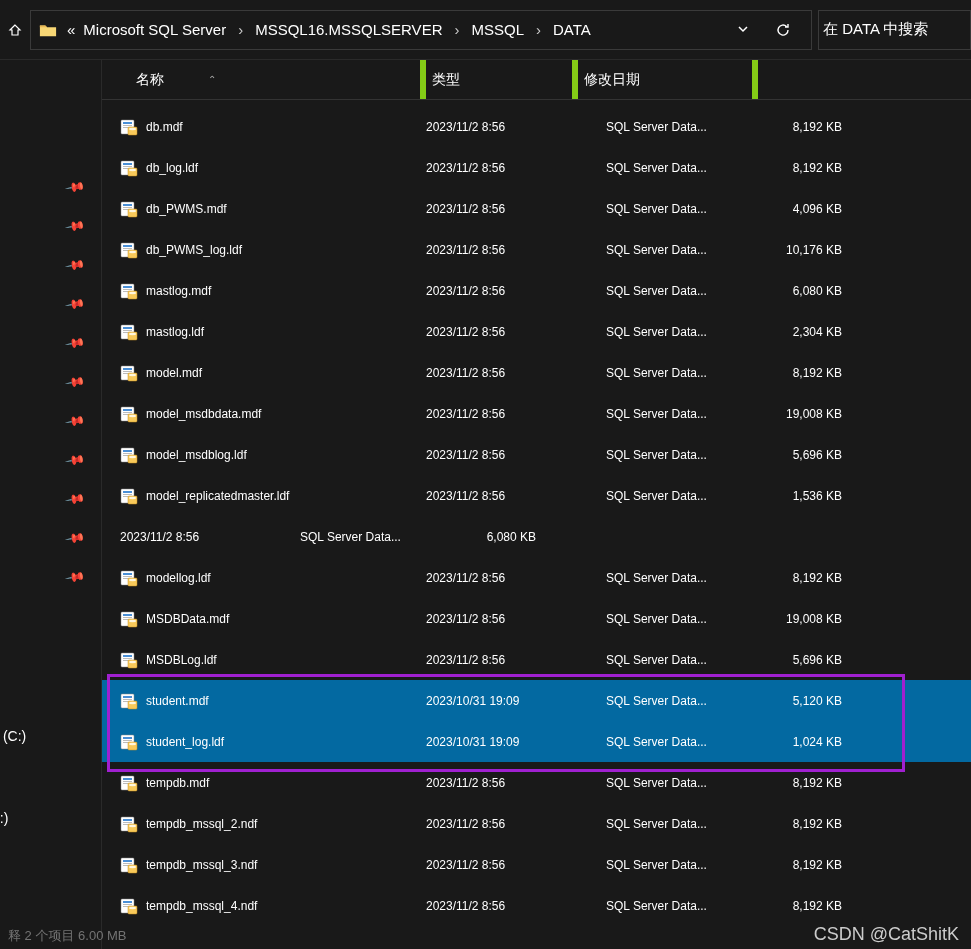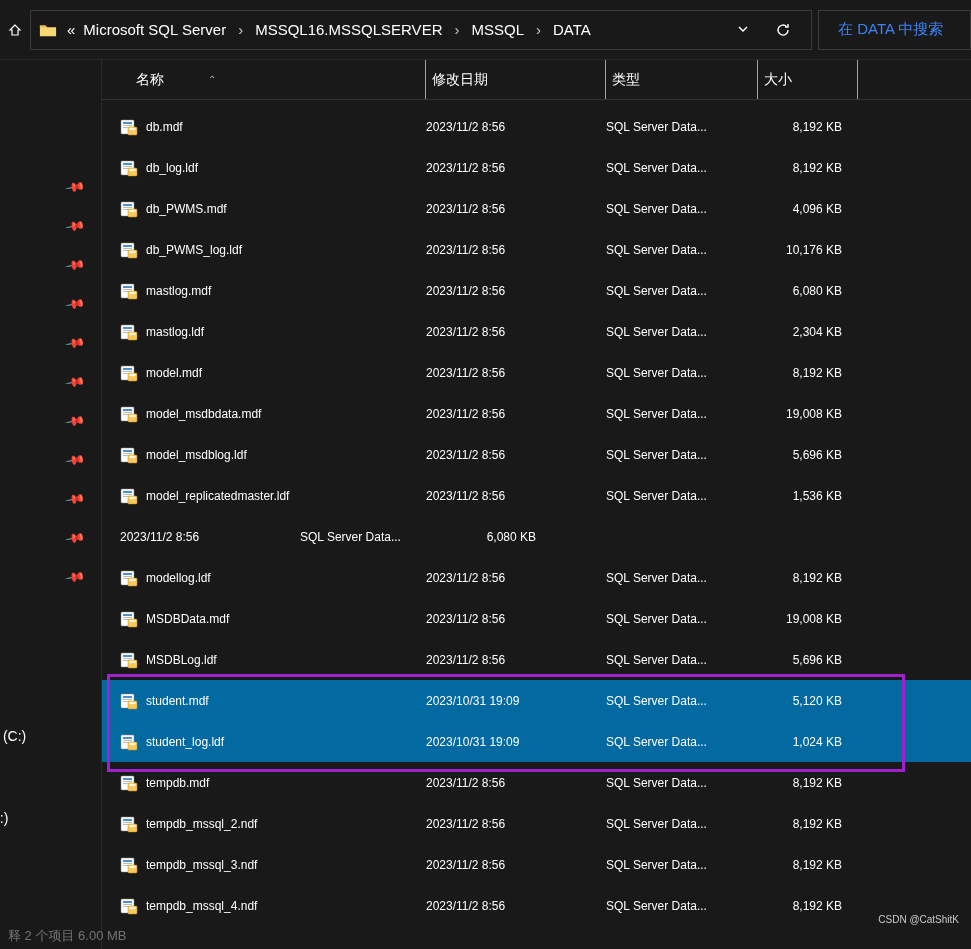--- a/index.html
+++ b/index.html
@@ -69,22 +69,22 @@
     color: #fff;
     margin-left: 8px;
   }
   .search-box {
     flex: 1;
     height: 40px;
     border: 1px solid #3a3a3a;
     margin-left: 6px;
     display: flex;
     align-items: center;
-    padding: 0 19px;
-    color: #3b82f6;
+    padding: 0 4px;
+    color: #ffffff;
     font-size: 15px;
   }
   .content {
     display: flex;
     height: calc(100% - 60px);
   }
   .sidebar {
     width: 102px;
     border-right: 1px solid #2a2a2a;
     padding-top: 120px;
@@ -118,21 +118,21 @@
     border-bottom: 1px solid #333;
     padding-left: 28px;
     font-size: 14px;
     color: #fff;
   }
   .h-name { width: 296px; display: flex; align-items: center; gap: 44px;}
   .h-name .sort-arrow { font-size: 10px; color: #aaa; }
   .h-date { width: 180px; }
   .h-type { width: 152px; }
   .h-size { width: 100px; }
-  .hcell { border-right: 1px solid #84cc16; height: 100%; display: flex; align-items: center; padding-left: 6px;}
+  .hcell { border-right: 6px solid #84cc16; height: 100%; display: flex; align-items: center; padding-left: 6px;}
   .file-list {
     padding-top: 6px;
   }
   .row {
     display: flex;
     align-items: center;
     height: 41px;
     padding-left: 18px;
     font-size: 12px;
   }
@@ -152,23 +152,23 @@
     border: 3px solid #a020d0;
     left: 5px;
     top: 614px;
     width: 798px;
     height: 98px;
     pointer-events: none;
   }
   .watermark {
     position: absolute;
     right: 12px;
-    bottom: 24px;
+    bottom: 4px;
     color: #ccc;
-    font-size: 10px;
+    font-size: 18px;
   }
   .status-bar {
     position: absolute;
     left: 0;
     bottom: 0;
     color: #737373;
     font-size: 13px;
     padding: 4px 8px;
   }
   .db-file-icon svg { width: 100%; height: 100%; }
@@ -234,23 +234,22 @@
   <span class="side-text side-c">s (C:)</span>
 
   <span class="side-text side-p2">0:)</span>
 
   <div class="main">
     <div class="headers">
       <div class="hcell h-name">
         <span>名称</span>
         <span class="sort-arrow">⌃</span>
       </div>
+      <div class="hcell h-type">类型</div>
       <div class="hcell h-date">修改日期</div>
-      <div class="hcell h-type">类型</div>
-      <div class="hcell h-size">大小</div>
     </div>
     <div class="file-list" id="file-list">
         <div class="row">
     <div class="c-name">
       <span class="file-icon db-file-icon"><svg viewBox="0 0 18 18">
   <rect x="1" y="2" width="13" height="14" rx="1" fill="#fff" stroke="#888" stroke-width="0.5"></rect>
   <rect x="3" y="4" width="9" height="2" fill="#4a8fd6"></rect>
   <rect x="3" y="7" width="9" height="1" fill="#bbb"></rect>
   <rect x="3" y="9" width="9" height="1" fill="#bbb"></rect>
   <rect x="8" y="9" width="9" height="8" rx="1" fill="#f8c95a" stroke="#c89020" stroke-width="0.5"></rect>

